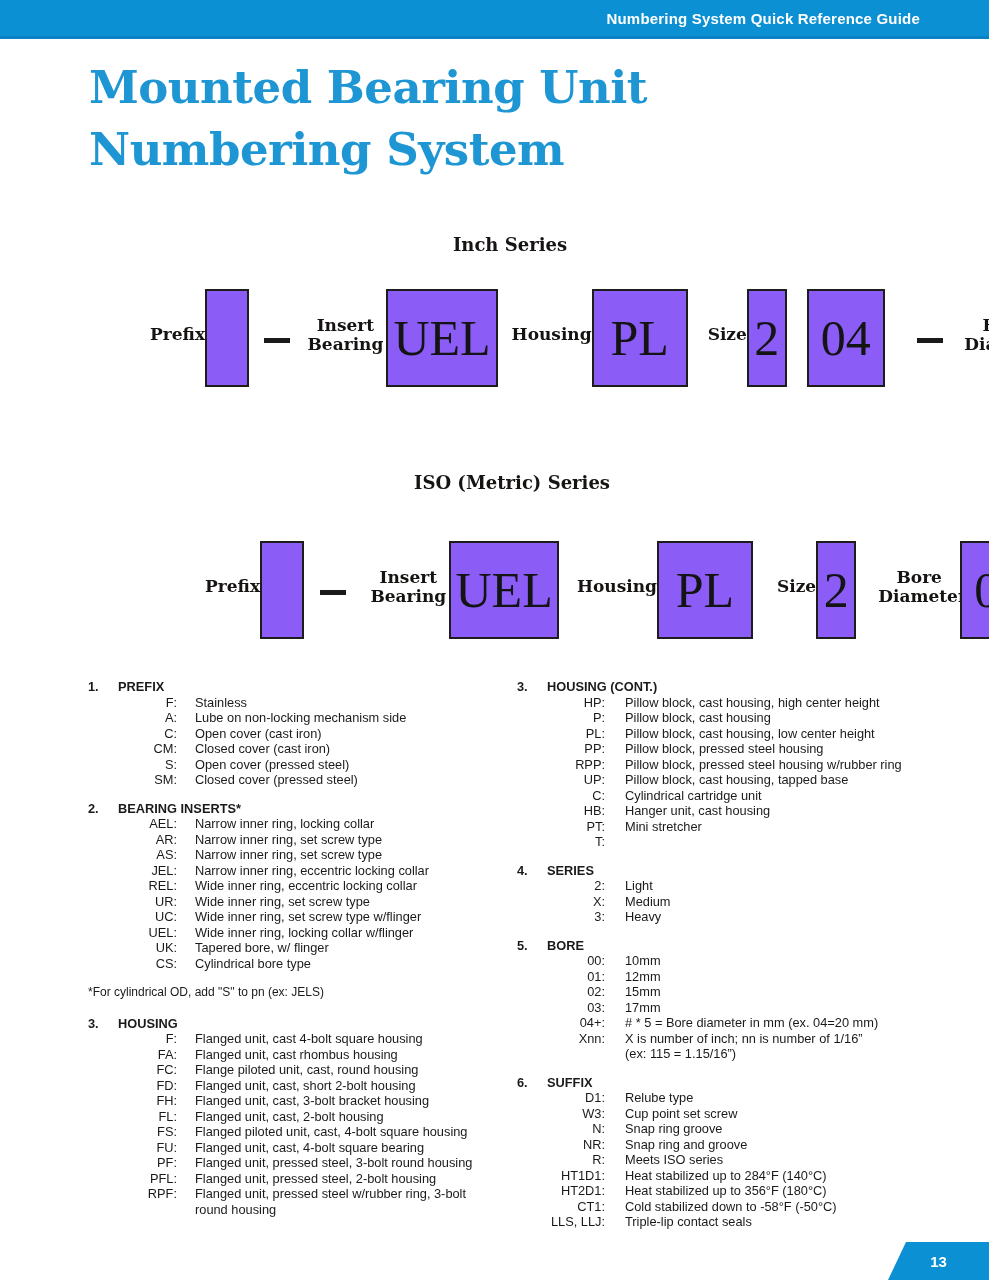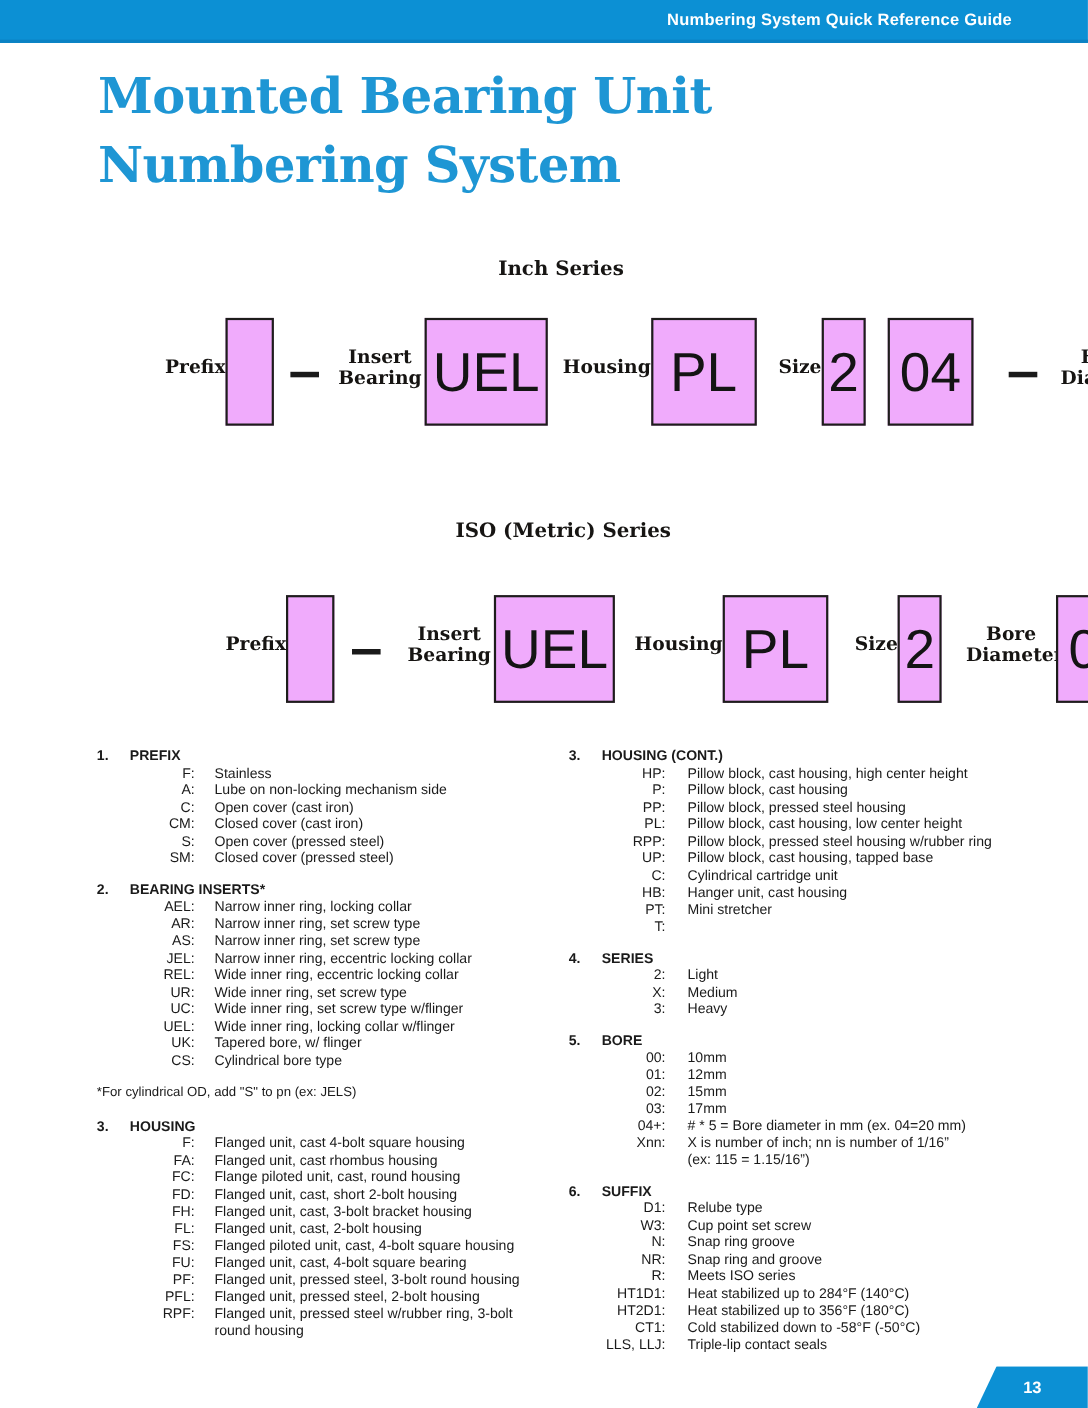--- a/index.html
+++ b/index.html
@@ -26,23 +26,23 @@
   .iso-title{top:472px;left:35px;width:954px;}
 
   
   .diagram-row{position:absolute;display:flex;align-items:flex-end;}
   .inch-row{left:150px;top:273px;}
   .iso-row{left:205px;top:525px;}
   .unit{display:flex;align-items:center;justify-content:flex-start;margin-top:16px;}
   .unit-label{font-family:"DejaVu Serif","Liberation Serif",serif;font-weight:bold;
               font-size:17px;line-height:19px;color:#161412;text-align:center;margin-bottom:7px;}
   .two-line .unit-label{max-width:82px;}
-  .code-box{box-sizing:border-box;height:98px;background:#f0abfc;border:2px solid #1d1d1b;
+  .code-box{box-sizing:border-box;height:98px;background:#8b5cf6;border:2px solid #1d1d1b;
             display:flex;align-items:center;justify-content:center;
-            font-size:50px;color:#141414;letter-spacing:0px;}
+            font-size:50px;color:#141414;letter-spacing:0px;font-family:Liberation Serif, serif;}
   .w44{width:44px;} .w116{width:116px;} .w115{width:115px;} .w96{width:96px;}
   .w40{width:40px;} .w78{width:78px;} .w74{width:74px;padding-left:15px;}
   .dash{width:27px;height:5px;background:#1a1a1a;margin-bottom:44px;}
   
   .inch-row .d1{margin-left:15px;} .inch-row .s1{margin-left:14px;}
   .inch-row .s2{margin-left:14px;} .inch-row .s3{margin-left:20px;}
   .inch-row .s4{margin-left:20px;} .inch-row .d2{margin-left:32px;}
   .inch-row .s5{margin-left:21px;} .inch-row .s6{margin-left:15px;}
   
   .iso-row .d1{margin-left:16px;}  .iso-row .s1{margin-left:21px;}
@@ -327,27 +327,27 @@
             <span class="def-code">HP:</span>
             <span class="def-desc">Pillow block, cast housing, high center height</span>
           </div>
 
           <div class="def-row">
             <span class="def-code">P:</span>
             <span class="def-desc">Pillow block, cast housing</span>
           </div>
 
           <div class="def-row">
+            <span class="def-code">PL:</span>
+            <span class="def-desc">Pillow block, cast housing, low center height</span>
+          </div>
+
+          <div class="def-row">
             <span class="def-code">PP:</span>
             <span class="def-desc">Pillow block, pressed steel housing</span>
-          </div>
-
-          <div class="def-row">
-            <span class="def-code">PL:</span>
-            <span class="def-desc">Pillow block, cast housing, low center height</span>
           </div>
 
           <div class="def-row">
             <span class="def-code">RPP:</span>
             <span class="def-desc">Pillow block, pressed steel housing w/rubber ring</span>
           </div>
 
           <div class="def-row">
             <span class="def-code">UP:</span>
             <span class="def-desc">Pillow block, cast housing, tapped base</span>

